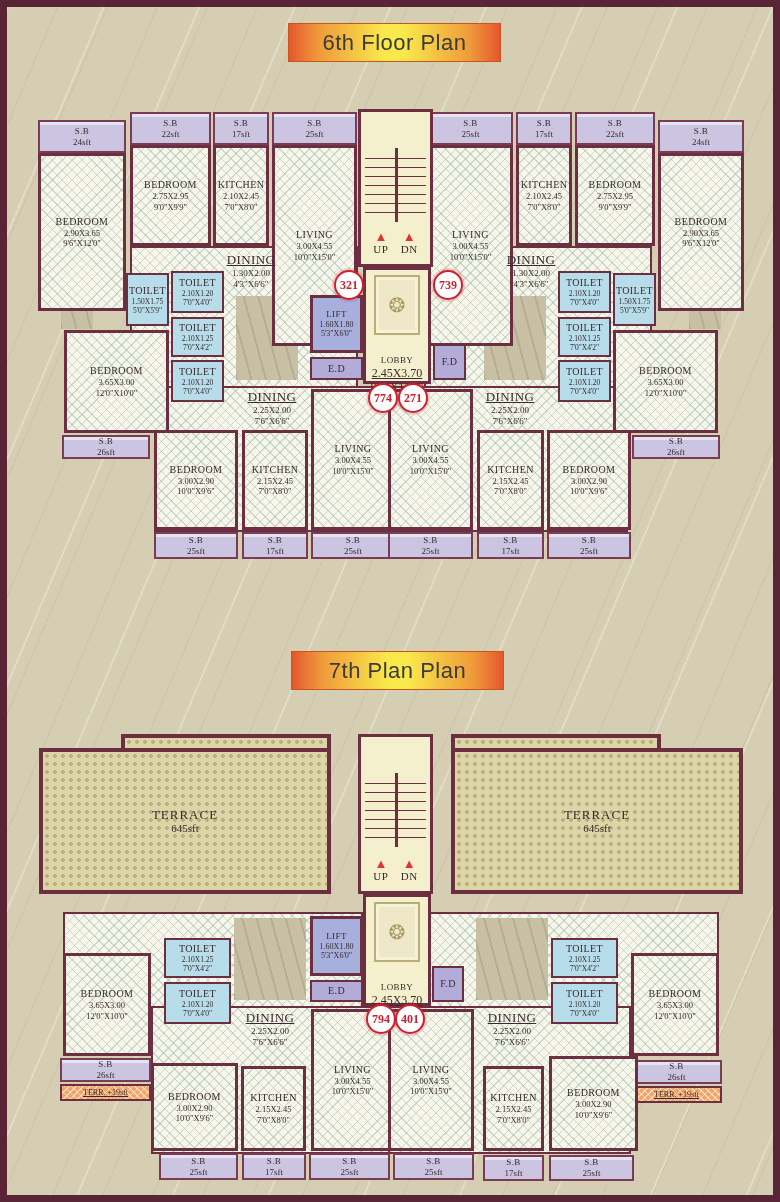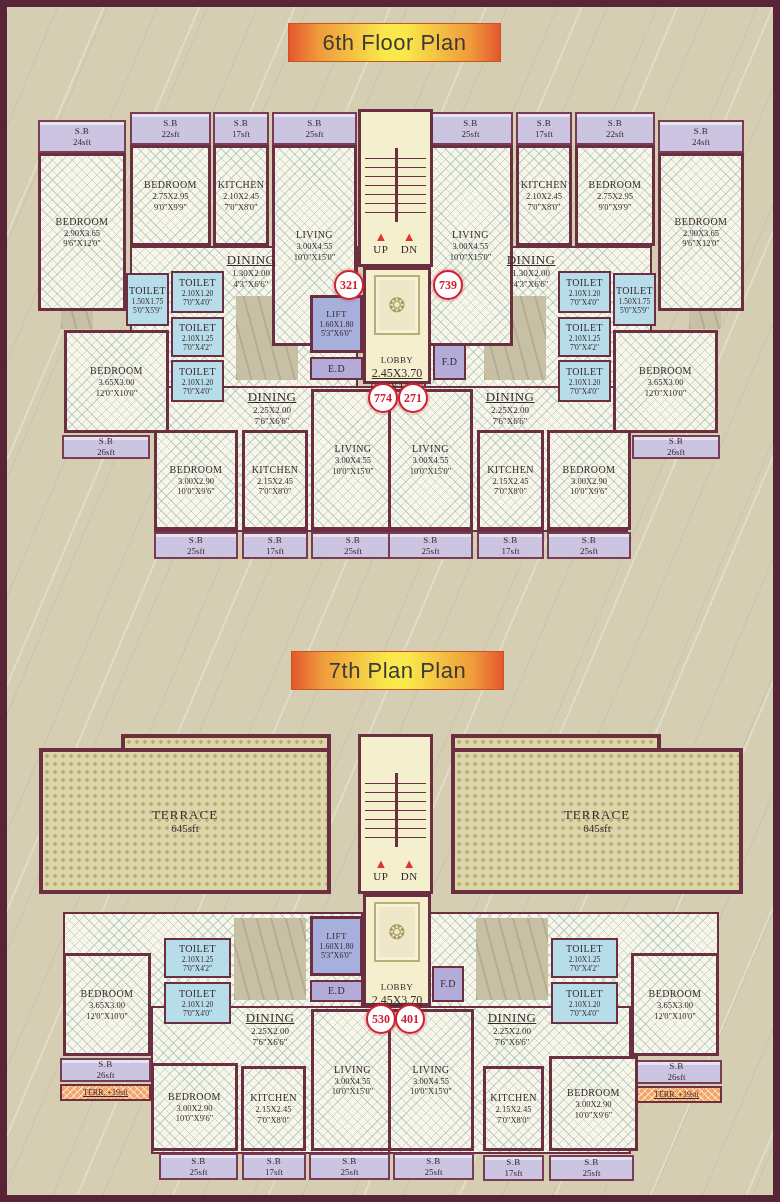--- a/index.html
+++ b/index.html
@@ -525,15 +525,15 @@
       <div class="rd">25sft</div>
     </div>
     <div class="r sb" style="left: 447px; top: 429px; width: 61px; height: 26px;">
       <div class="rn">S.B</div>
       <div class="rd">17sft</div>
     </div>
     <div class="r sb" style="left: 513px; top: 429px; width: 85px; height: 26px;">
       <div class="rn">S.B</div>
       <div class="rd">25sft</div>
     </div>
-    <div class="unit" style="left: 330px; top: 278px;">530</div>
+    <div class="unit" style="left: 330px; top: 278px;">794</div>
     <div class="unit" style="left: 359px; top: 278px;">401</div>
   </div>
 
 </body></html>

